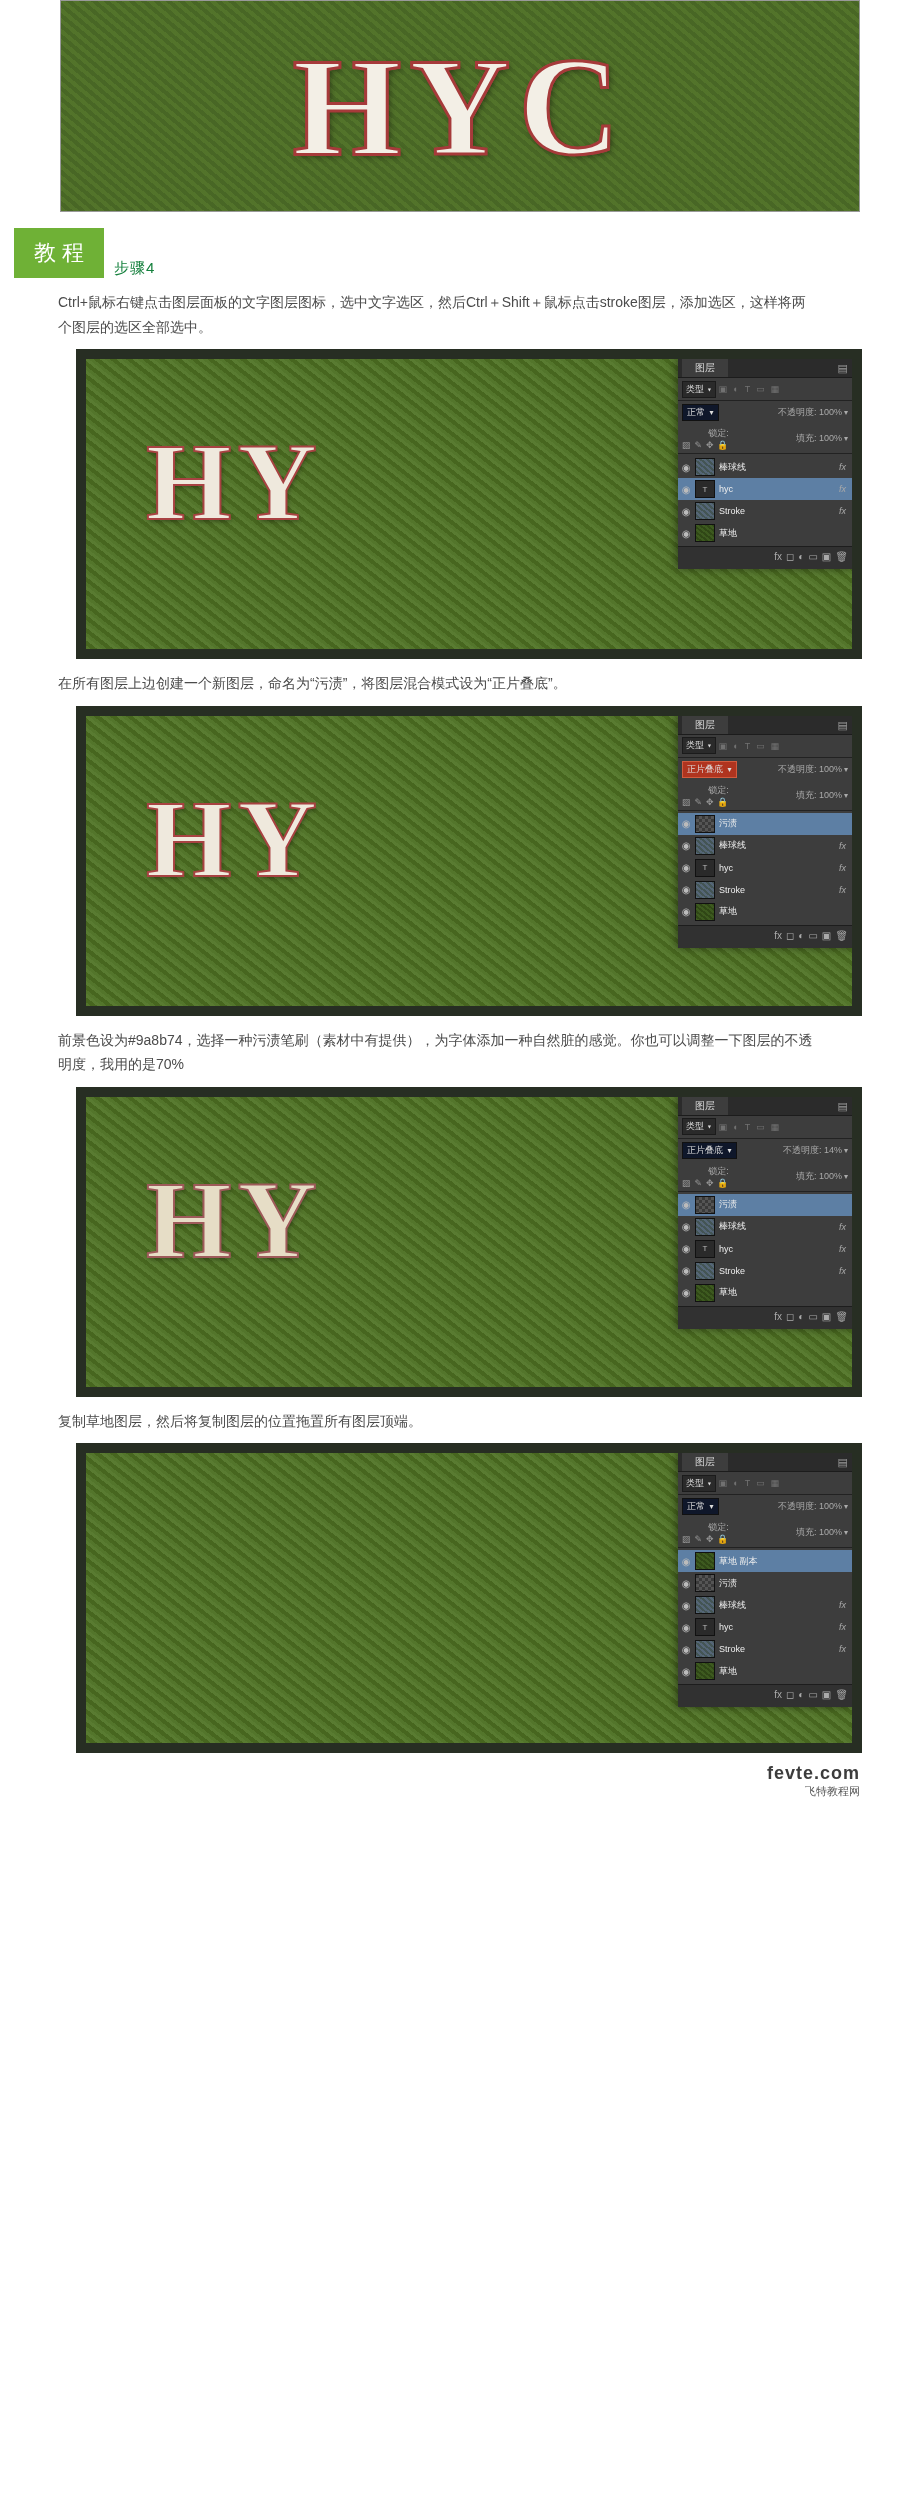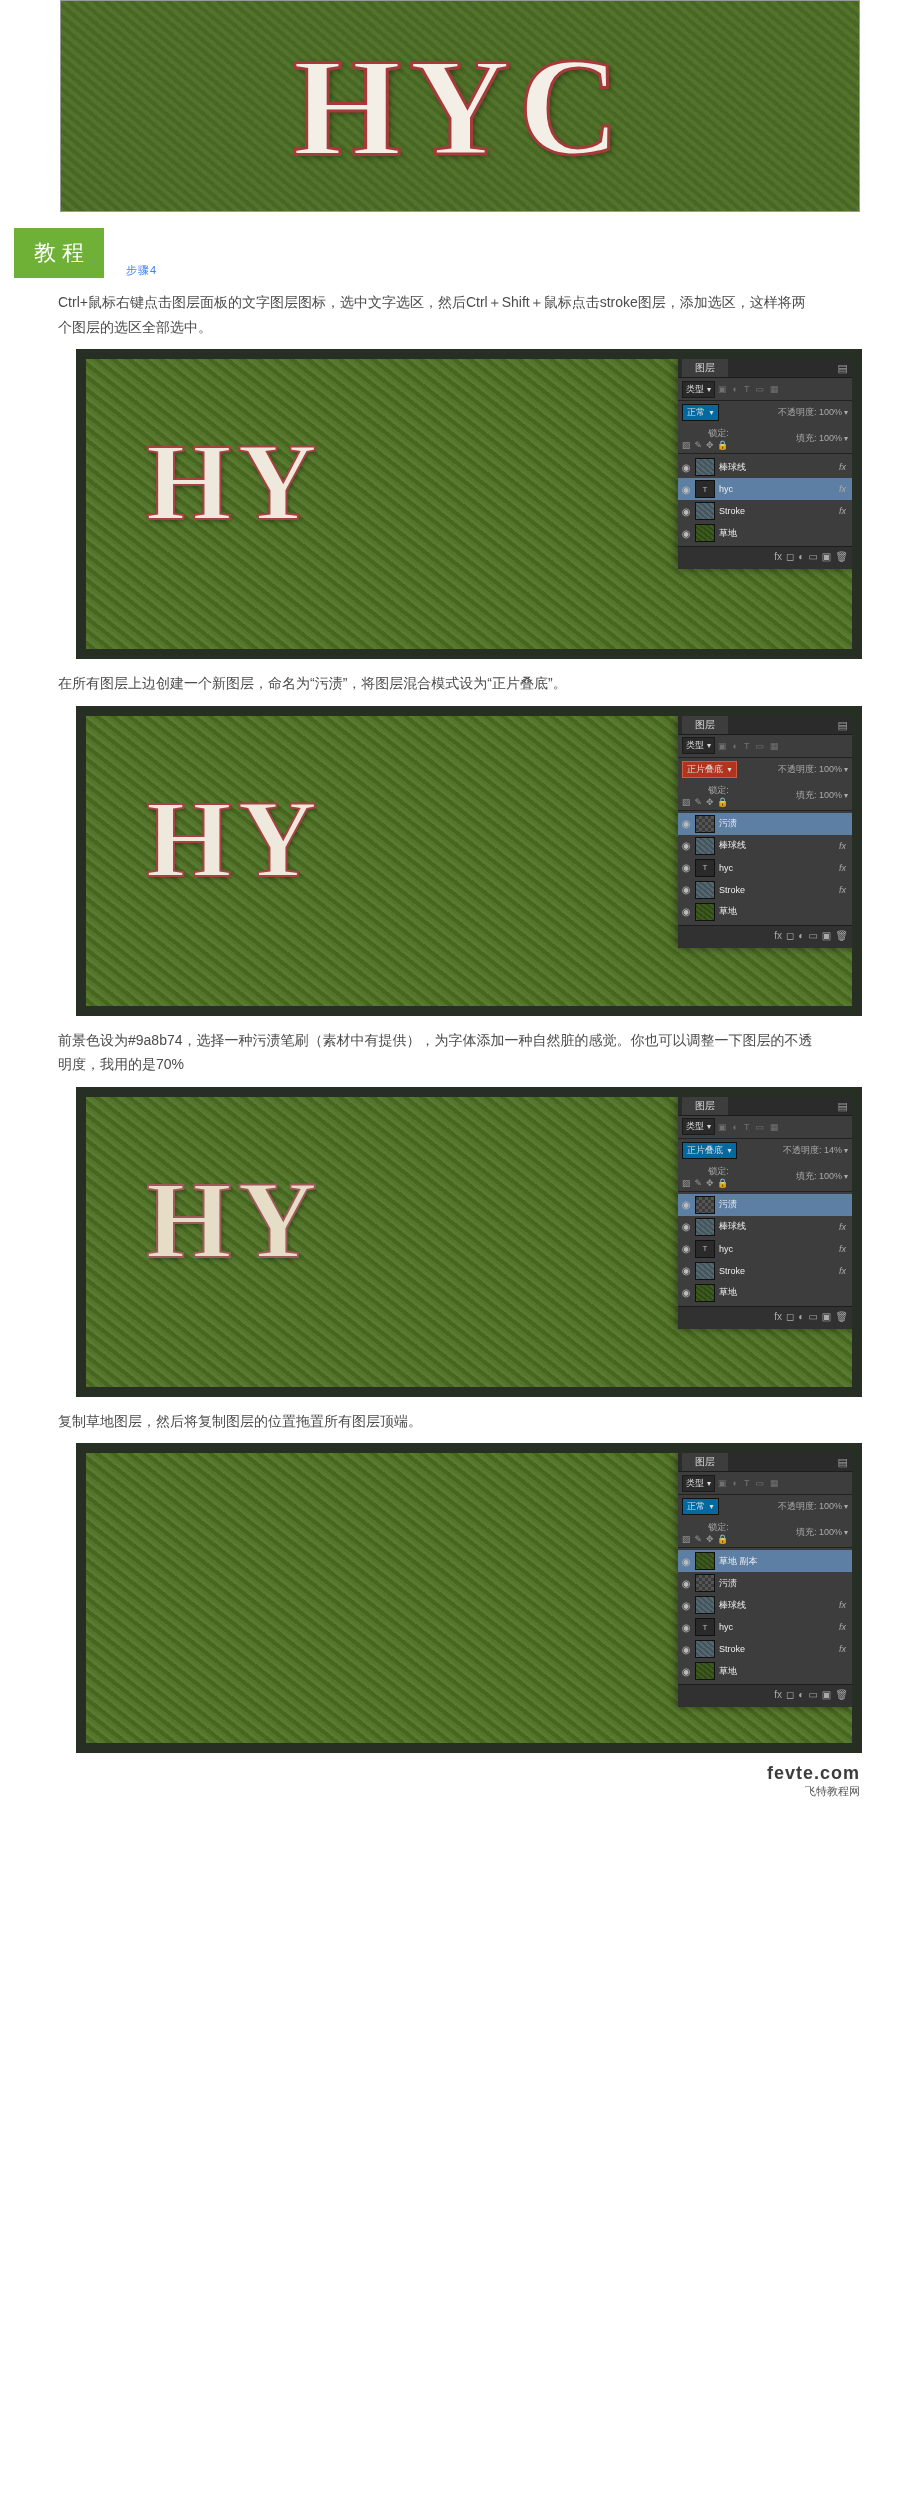--- a/index.html
+++ b/index.html
@@ -45,24 +45,24 @@
     height: 52px;
   }
   .section-head .green {
     background: #6fb136;
     color: #fff;
     font-size: 22px;
     letter-spacing: 6px;
     padding: 10px 14px 10px 20px;
   }
   .section-head .gray {
-    color: #3b82f6;
-    font-size: 11px;
+    color: #15803d;
+    font-size: 15px;
     letter-spacing: 1px;
-    margin-left: 22px;
+    margin-left: 10px;
   }
   .step-text {
     margin: 12px 86px 10px 58px;
     line-height: 1.75;
     color: #4b4b4b;
     font-size: 14px;
   }
   .figure {
     margin: 0 38px 10px 76px;
     position: relative;
@@ -125,24 +125,25 @@
     gap: 3px;
   }
   .lp-select {
     background: #2a2a2a;
     border: 1px solid #1b1b1b;
     padding: 1px 3px;
     font-size: 9px;
     display: inline-flex;
     align-items: center;
     gap: 3px;
+    font-family: Liberation Mono, monospace;
   }
   .lp-select.filter::after {content:"▾"; font-size:8px;}
   .lp-row1 {display:flex;align-items:center;justify-content:space-between;padding:3px 4px;font-size:9px;}
-  .lp-row1 .mode {background:#0369a1;border:1px solid #111;padding:1px 4px;}
+  .lp-row1 .mode {background:#0f172a;border:1px solid #111;padding:1px 4px;}
   .lp-row1 .mode.hl {background:#b0341f;border-color:#d25b3e;}
   .lp-row2 {display:flex;align-items:center;justify-content:space-between;padding:3px 4px;border-bottom:1px solid #222;font-size:9px;}
   .lp-mini {color:#aaa;text-align:right;}
   .lp-chevron::after{content:"▾";font-size:8px;margin-left:2px;}
   .layers {padding:2px 0;}
   .layer {display:flex;align-items:center;gap:4px;padding:1px 3px;height:20px;}
   .layer.sel {background:#5d7fa4;}
   .eye {width:10px;text-align:center;color:#bbb;font-size:10px;}
   .thumb {width:18px;height:16px;background:#2a2a2a;border:1px solid #111;display:flex;align-items:center;justify-content:center;font-size:8px;}
   .thumb.image {

